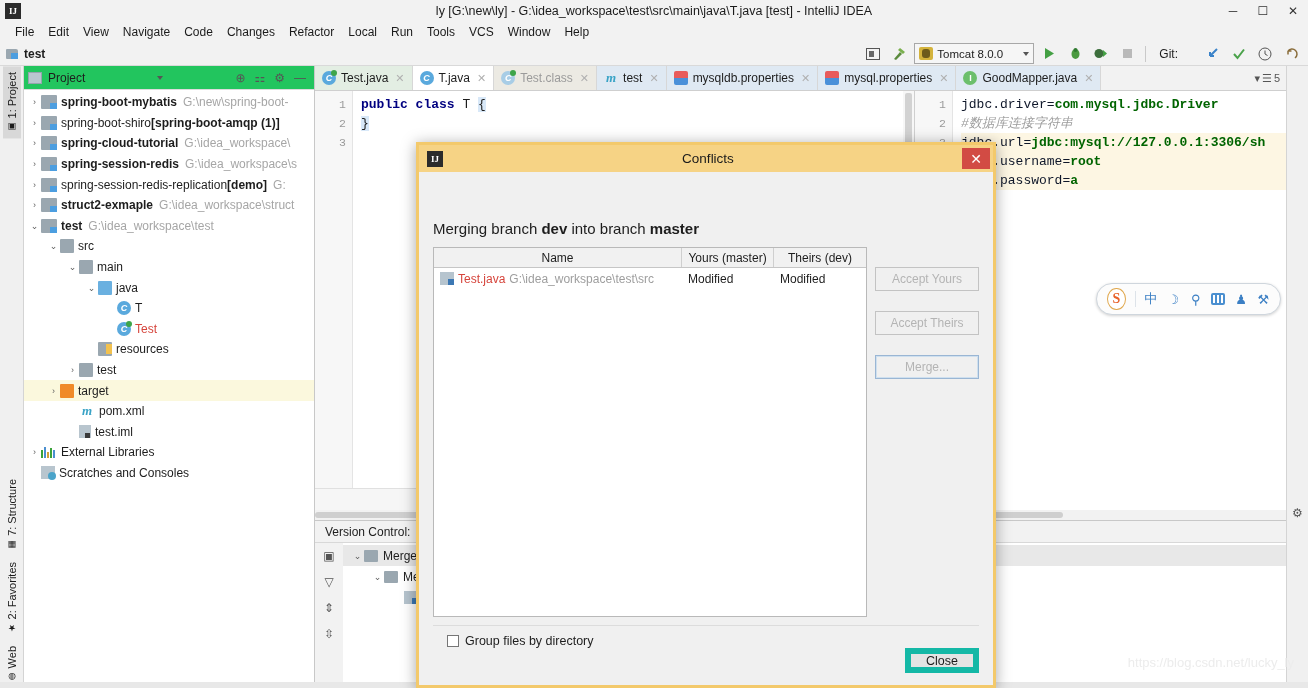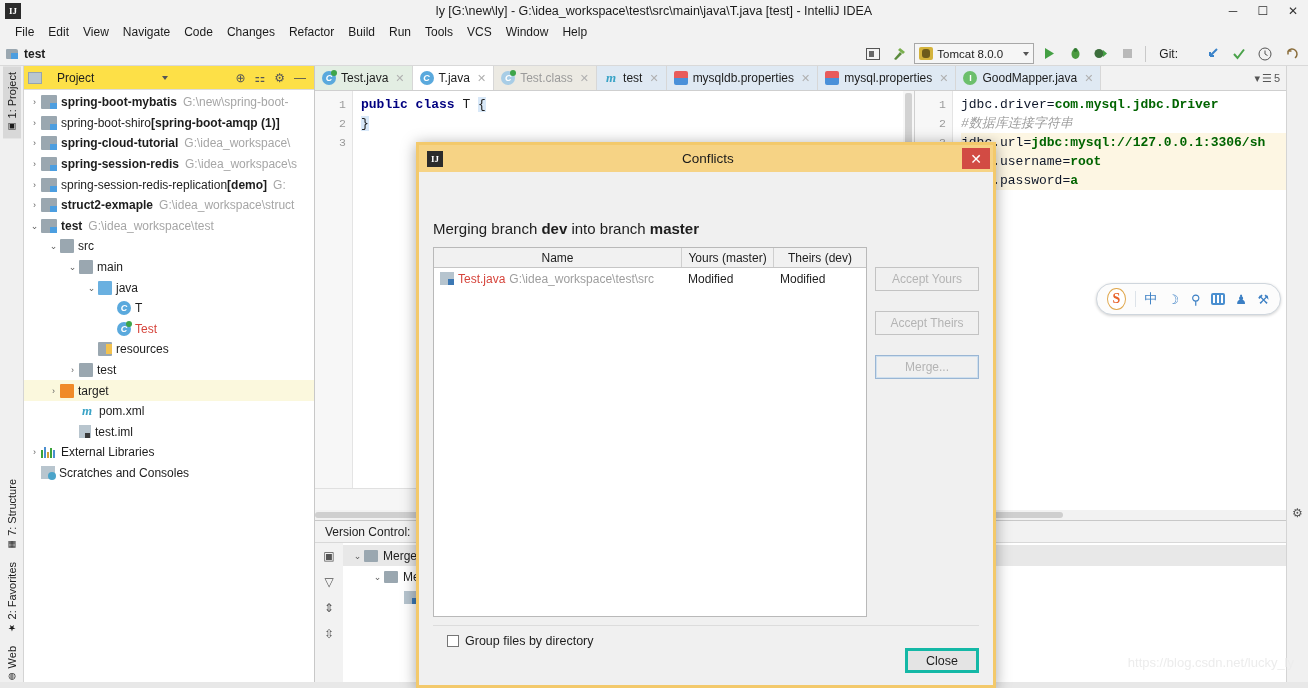--- a/index.html
+++ b/index.html
@@ -80,22 +80,22 @@
   .vtab.active { background:#d8d8d8; }
   .vtab .vico { font-size:9px; }
   .vstrip .bottomtabs { margin-top:auto; display:flex; flex-direction:column; align-items:center; }
 
   
   .project-panel {
     width:291px; background:#fff; display:flex; flex-direction:column; flex:none;
     border-right:1px solid #c8c8c8;
   }
   .panel-head {
-    height:24px; background:#fde047; border-bottom:1px solid #dcdcdc;
-    display:flex; align-items:center; padding:0 4px; gap:15px; flex:none;
+    height:24px; background:#22c55e; border-bottom:1px solid #dcdcdc;
+    display:flex; align-items:center; padding:0 4px; gap:6px; flex:none;
   }
   .ph-icon { width:14px;height:12px;background:#b9c6cf;border:1px solid #95a4ae; }
   .ph-label { font-size:12px; }
   .ph-tools { margin-left:auto; display:flex; align-items:center; gap:9px; padding-right:4px; color:#555; }
   .tree { flex:1; overflow:hidden; padding-top:2px; font-size:12px; position:relative; }
   .row { height:20.6px; display:flex; align-items:center; white-space:nowrap; padding-left:4px; }
   .row.sel { background:#fbf8dd; }
   .arrow { width:13px; text-align:center; color:#5c5c5c; font-size:9px; flex:none; }
   .ico { width:16px; height:14px; margin-right:4px; flex:none; position:relative; }
   .ico.mod { background:#9aa7b0; border-radius:1px; }
@@ -218,21 +218,21 @@
   .fileico { width:14px;height:13px;background:#b6c4ce;position:relative;flex:none; }
   .fileico:after{content:"";position:absolute;right:0;bottom:0;width:6px;height:6px;background:#3c78b4;}
   .dlg-btns { width:104px; display:flex; flex-direction:column; gap:20px; flex:none; padding-top:20px; }
   .dbtn { height:24px; border:1px solid #c3c3c3; background:#f0f0f0; color:#b4b4b4; font-size:12px;
           display:flex; align-items:center; justify-content:center; }
   .dbtn.focus { border:1px solid #9ab6d4; box-shadow:0 0 0 1px #cfe0ef inset; }
   .dlg-footer { flex:none; padding:8px 14px 0 14px; border-top:1px solid #dcdcdc; margin:8px 0 0 0; }
   .chk-row { display:flex; align-items:center; gap:6px; font-size:12.5px; }
   .chkbox { width:12px; height:12px; border:1px solid #767676; background:#fff; flex:none; }
   .dlg-actions { padding:0 14px 12px 14px; display:flex; justify-content:flex-end; }
-  .close-btn { width:74px; height:25px; background:#e4e4e4; border:3px solid #14b8a6; font-size:12.5px;
+  .close-btn { width:74px; height:25px; background:#e4e4e4; border:6px solid #14b8a6; font-size:12.5px;
                display:flex; align-items:center; justify-content:center; }
 
   
   .ime {
     position:absolute; left:1096px; top:283px; width:185px; height:32px;
     background:#fcfcfc; border:1px solid #cfd6dd; border-radius:16px; display:flex;
     align-items:center; gap:9px; padding:0 10px; box-shadow:0 1px 3px rgba(0,0,0,.18); z-index:40;
   }
   .ime .logo { width:22px;height:22px;border-radius:50%;background:#fff;border:1px solid #e0a84e;color:#e8622a;
                font-weight:bold;font-size:14px;display:flex;align-items:center;justify-content:center;
@@ -263,21 +263,21 @@
   </div>
 
   <div class="menubar">
     <div class="menu-item">File</div>
     <div class="menu-item">Edit</div>
     <div class="menu-item">View</div>
     <div class="menu-item">Navigate</div>
     <div class="menu-item">Code</div>
     <div class="menu-item">Changes</div>
     <div class="menu-item">Refactor</div>
-    <div class="menu-item">Build</div>
+    <div class="menu-item">Local</div>
     <div class="menu-item">Run</div>
     <div class="menu-item">Tools</div>
     <div class="menu-item">VCS</div>
     <div class="menu-item">Window</div>
     <div class="menu-item">Help</div>
   </div>
 
   <div class="navbar">
     <div class="crumb-icon">
         <div class="f1"></div>

